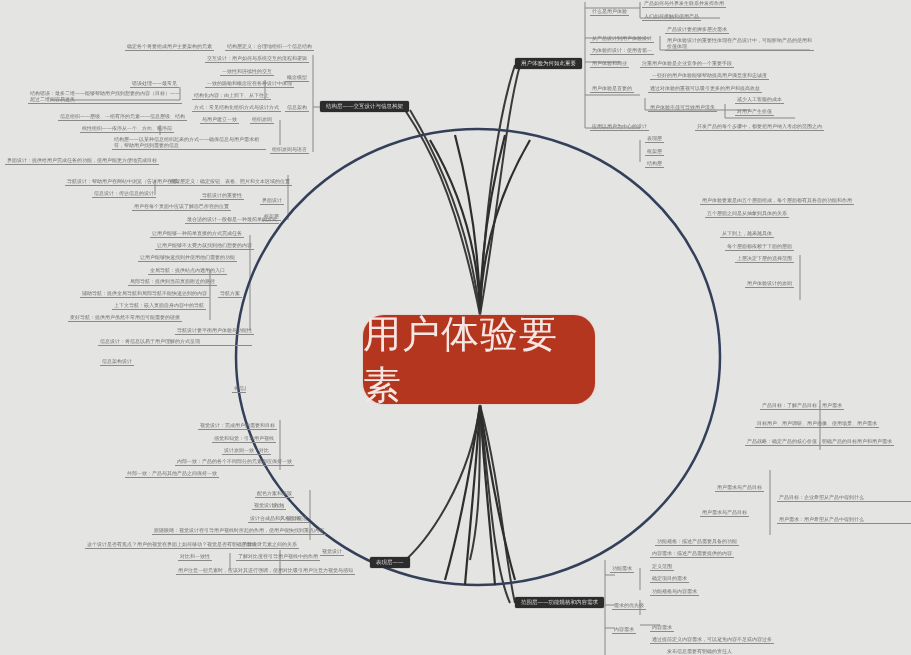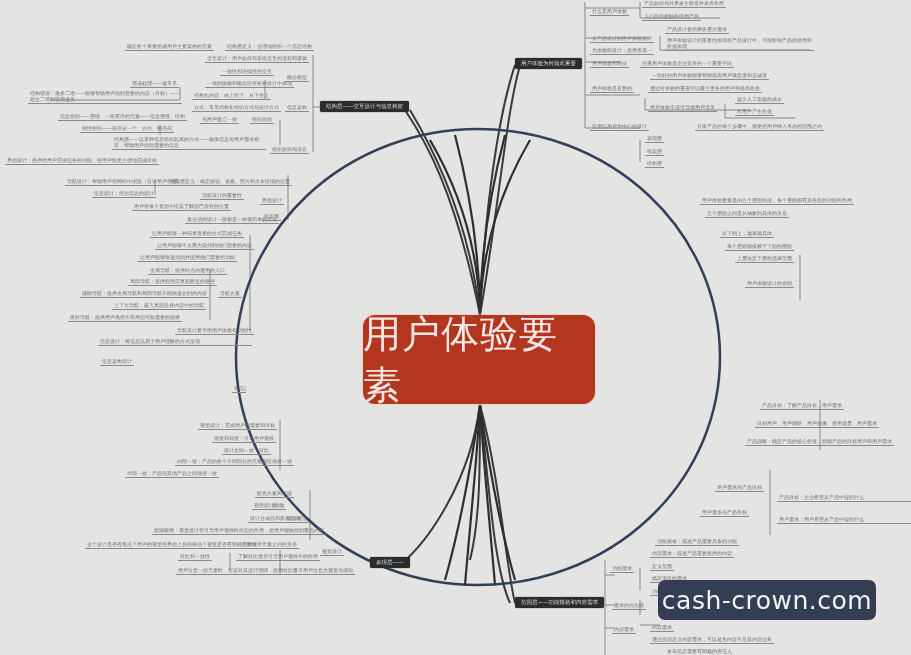--- a/index.html
+++ b/index.html
@@ -2,21 +2,21 @@
 <html><head>
 <meta charset="utf-8">
 <style>
   html,body{margin:0;padding:0;}
   body{width:911px;height:655px;overflow:hidden;background:#e4e4e2;position:relative;font-family:"DejaVu Sans",sans-serif;}
   .canvas{position:absolute;left:0;top:0;width:911px;height:655px;}
   svg.lines{position:absolute;left:0;top:0;}
   .leaf{position:absolute;font-size:5px;line-height:6px;color:#6f6f6f;white-space:nowrap;border-bottom:1px solid #8a8a8a;padding:0 2px 1px 2px;filter:blur(0.35px);}
   .leaf.multi{white-space:normal;}
   .branch{position:absolute;background:#2c2c2c;color:#dcdcdc;font-size:5.5px;line-height:11px;height:11px;padding:0 6px;border-radius:2px;white-space:nowrap;filter:blur(0.3px);box-shadow:0 0 1px #000;}
-  .root{position:absolute;left:363px;top:315px;width:232px;height:89px;background:#b5361f;border-radius:12px;box-shadow:0 0 2px #e7b3a6;display:flex;align-items:center;justify-content:center;}
+  .root{position:absolute;left:363px;top:315px;width:232px;height:89px;background:#b5361f;border-radius:21px;box-shadow:0 0 2px #e7b3a6;display:flex;align-items:center;justify-content:center;}
   .root span{color:#f4e7e3;font-size:38px;letter-spacing:1px;font-family:"DejaVu Sans",sans-serif;}
   .badge{position:absolute;left:658px;top:580px;width:218px;height:40px;background:#343d53;border-radius:7px;display:flex;align-items:center;justify-content:center;}
   .badge span{color:#f2f2f2;font-size:25px;font-family:"DejaVu Sans",sans-serif;letter-spacing:0.5px;}
 </style>
 </head>
 <body>
 
 <div class="canvas">
 
   <svg class="lines" width="911" height="655">
@@ -214,16 +214,13 @@
   <div class="leaf" style="left:610px;top:565px;">功能需求</div>
   <div class="leaf" style="left:650px;top:563px;">定义范围</div>
   <div class="leaf" style="left:650px;top:575px;">确定项目的需求</div>
   <div class="leaf" style="left:650px;top:588px;">功能规格与内容需求</div>
   <div class="leaf" style="left:612px;top:602px;">需求的优先级</div>
   <div class="leaf" style="left:612px;top:626px;">内容需求</div>
   <div class="leaf" style="left:650px;top:624px;">内容需求</div>
   <div class="leaf" style="left:650px;top:636px;">通过提前定义内容需求，可以避免内容不足或内容过多</div>
   <div class="leaf" style="left:665px;top:648px;">发布信息需要有明确的责任人</div>
 
-  <div class="badge">
-    <span>cash-crown.com</span>
-  </div>
 </div>
 
 </body></html>

